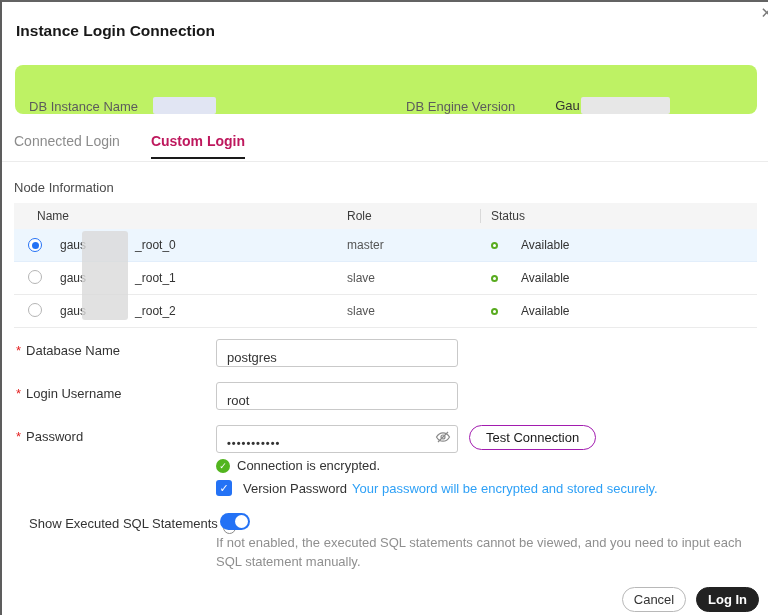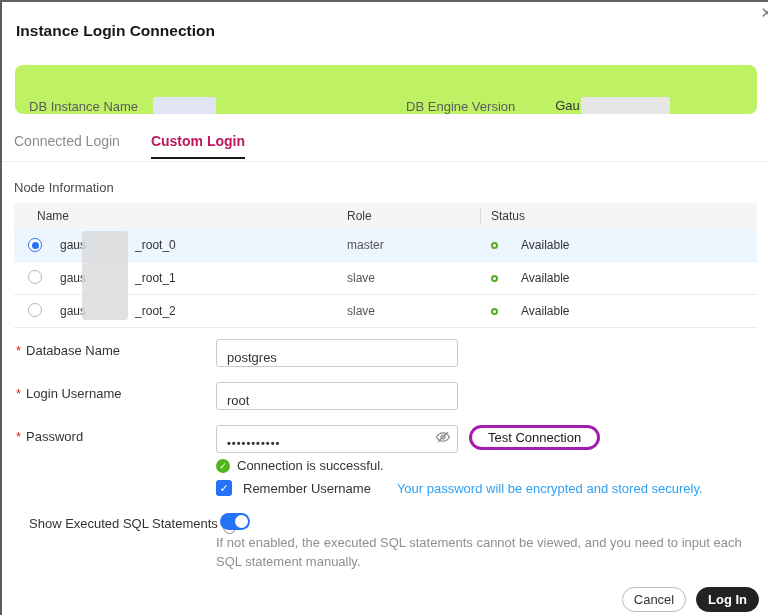--- a/index.html
+++ b/index.html
@@ -84,35 +84,35 @@
     border:1px solid #c9c9c9; border-radius:3px; font-size:13px; color:#333;
     padding:8px 26px 0 10px; font-family:"Liberation Sans",sans-serif; background:#fff;
   }
   .pwd { letter-spacing:1px; font-size:11px; font-weight:bold; }
   .eye-btn {
     position:absolute; left:432px; width:18px; height:18px; cursor:pointer;
     display:flex; align-items:center; justify-content:center;
   }
   .test-btn {
     position:absolute; left:467px; top:423px; height:25px; padding:0 16px;
-    border:3px solid #a21caf; border-radius:13px; background:#fff; font-size:13px; color:#1a1a1a;
+    border:1px solid #a21caf; border-radius:13px; background:#fff; font-size:13px; color:#1a1a1a;
     font-family:"Liberation Sans",sans-serif; cursor:pointer;
   }
   .success-line { position:absolute; left:214px; top:456px; display:flex; align-items:center; font-size:13px; color:#333; }
   .ok-circle {
     width:14px; height:14px; border-radius:50%; background:#52b51e; color:#fff;
     font-size:9px; display:inline-flex; align-items:center; justify-content:center; margin-right:7px;
   }
   .remember-line { position:absolute; left:214px; top:478px; display:flex; align-items:center; font-size:13px; }
   .checkbox {
     width:16px; height:16px; border-radius:3px; background:#2472f5; color:#fff;
     font-size:11px; display:inline-flex; align-items:center; justify-content:center; cursor:pointer;
   }
   .remember-label { margin-left:11px; color:#333; }
-  .remember-note { margin-left:26px; color:#2ea0f6; }
+  .remember-note { margin-left:5px; color:#2ea0f6; }
   .help-icon {
     display:inline-flex; width:13px; height:13px; border:1px solid #8a8a8a; border-radius:50%;
     color:#5c5c5c; font-size:9px; align-items:center; justify-content:center; margin-left:5px;
     vertical-align:-2px; cursor:pointer;
   }
   .toggle {
     position:absolute; left:218px; top:511px; width:30px; height:17px; border-radius:9px;
     background:#2472f5; cursor:pointer;
   }
   .toggle .knob {
@@ -222,26 +222,26 @@
     <svg width="16" height="16" viewBox="0 0 16 16" fill="none" stroke="#8a8a8a" stroke-width="1.2">
       <path d="M1.5 8 C3.2 5 5.4 3.8 8 3.8 C10.6 3.8 12.8 5 14.5 8 C12.8 11 10.6 12.2 8 12.2 C5.4 12.2 3.2 11 1.5 8 Z"></path>
       <circle cx="8" cy="8" r="2"></circle>
       <line x1="3" y1="13" x2="13" y2="3"></line>
     </svg>
   </span>
   <button class="test-btn">Test Connection</button>
 
   <div class="success-line">
     <span class="ok-circle">✓</span>
-    <span>Connection is successful.</span>
+    <span>Connection is encrypted.</span>
   </div>
 
   <div class="remember-line">
     <span class="checkbox">✓</span>
-    <span class="remember-label">Remember Username</span>
+    <span class="remember-label">Version Password</span>
     <span class="remember-note">Your password will be encrypted and stored securely.</span>
   </div>
 
   <div class="f-label sql-label" style="top:514px">
     <span>Show Executed SQL Statements</span><span class="help-icon">?</span>
   </div>
   <div class="toggle">
       <span class="knob"></span>
     </div>
   <div class="sql-help">If not enabled, the executed SQL statements cannot be viewed, and you need to input each SQL statement manually.</div>

